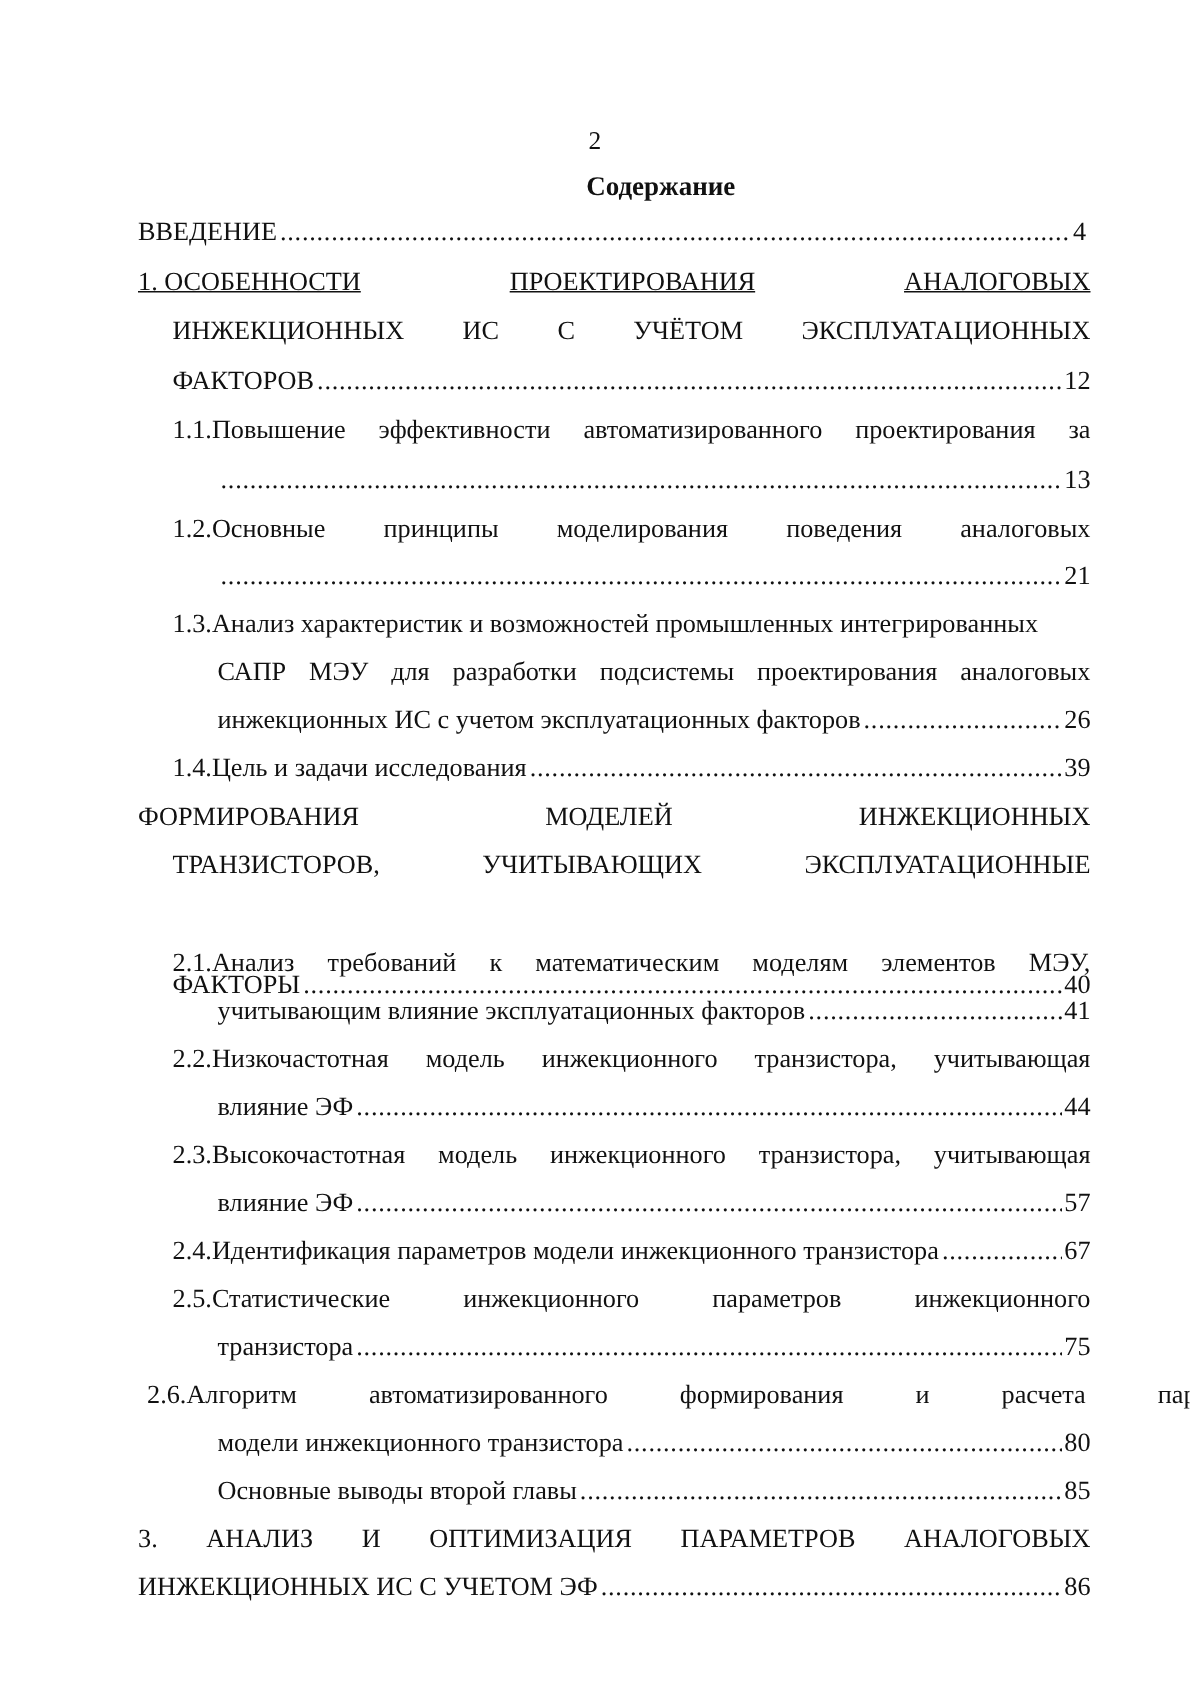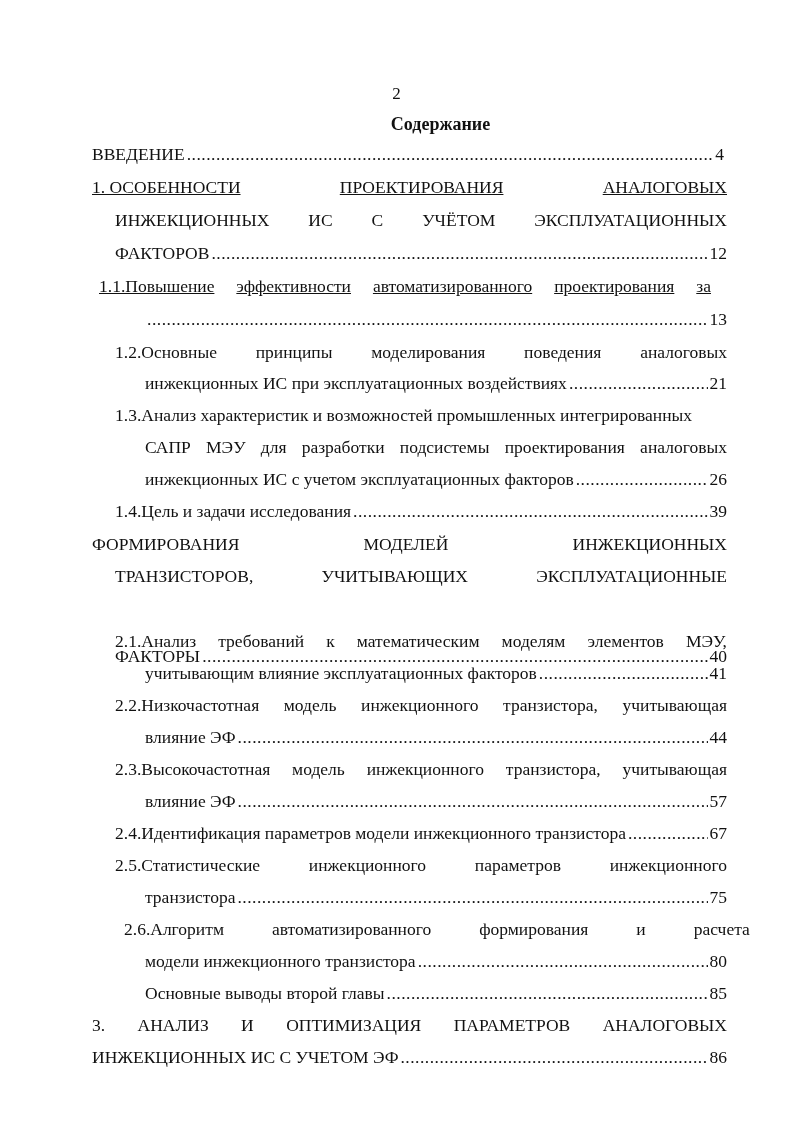--- a/index.html
+++ b/index.html
@@ -37,41 +37,40 @@
     <span>С</span>
     <span>УЧЁТОМ</span>
     <span>ЭКСПЛУАТАЦИОННЫХ</span>
 </div>
 <div class="line leader" style="top:242px;left:115px;width:612px;">
   <span>ФАКТОРОВ</span>
     <span class="dots"></span>
     <span class="pg">12</span>
 </div>
 
-<div class="line just" style="top:275px;left:99px;width:612px;text-decoration:underline;">
+<div class="line just" style="top:275px;left:115px;width:612px;">
   <span>1.1.Повышение</span>
     <span>эффективности</span>
     <span>автоматизированного</span>
     <span>проектирования</span>
     <span>за</span>
 </div>
 <div class="line leader" style="top:308px;left:145px;width:582px;">
     <span class="dots"></span>
     <span class="pg">13</span>
 </div>
 
 <div class="line just" style="top:341px;left:115px;width:612px;">
   <span>1.2.Основные</span>
     <span>принципы</span>
     <span>моделирования</span>
     <span>поведения</span>
     <span>аналоговых</span>
 </div>
 <div class="line leader" style="top:372px;left:145px;width:582px;">
-  <span>инжекционных ИС при эксплуатационных воздействиях</span>
     <span class="dots"></span>
     <span class="pg">21</span>
 </div>
 
 <div class="line" style="top:404px;left:115px;width:612px;">
   <span>1.3.Анализ характеристик и возможностей промышленных интегрированных</span>
 </div>
 <div class="line just" style="top:436px;left:145px;width:582px;">
   <span>САПР</span>
     <span>МЭУ</span>
@@ -161,21 +160,21 @@
     <span>инжекционного</span>
     <span>параметров</span>
     <span>инжекционного</span>
 </div>
 <div class="line leader" style="top:886px;left:145px;width:582px;">
   <span>транзистора</span>
     <span class="dots"></span>
     <span class="pg">75</span>
 </div>
 
-<div class="line just" style="top:918px;left:124px;width:612px;gap:48px;">
+<div class="line just" style="top:918px;left:98px;width:612px;gap:48px;">
   <span>2.6.Алгоритм</span>
     <span>автоматизированного</span>
     <span>формирования</span>
     <span>и</span>
     <span>расчета</span>
     <span>параметров</span>
 </div>
 <div class="line leader" style="top:950px;left:145px;width:582px;">
   <span>модели инжекционного транзистора</span>
     <span class="dots"></span>

